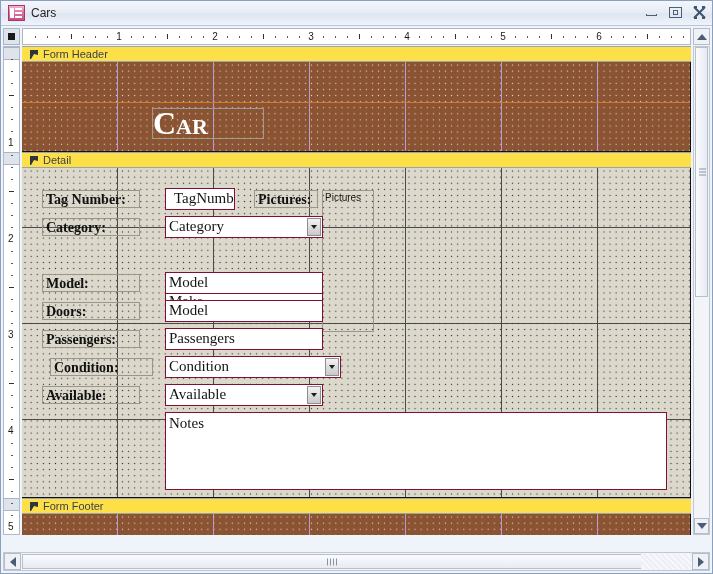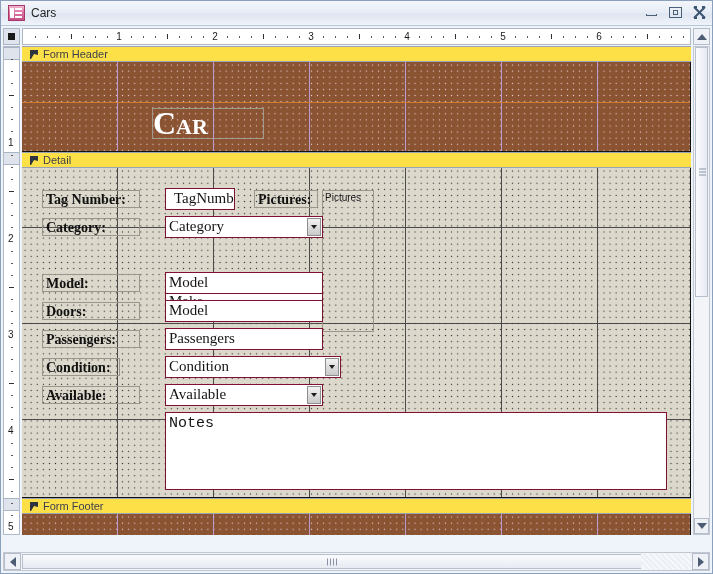--- a/index.html
+++ b/index.html
@@ -278,21 +278,21 @@
     padding-left: 2px;
     background: transparent;
     white-space: nowrap;
     overflow: hidden;
   }
   .notebox {
     position: absolute;
     background: #ffffff;
     border: 1px solid #7e1130;
     box-sizing: border-box;
-    font-family: Liberation Mono, monospace;
+    font-family: Liberation Serif, serif;
     font-size: 15px;
     color: #141414;
     line-height: 19px;
     padding: 1px 4px 0 3px;
     overflow: hidden;
   }
 
   
   .vscroll {
     position: absolute; left: 690px; top: 0;
@@ -551,21 +551,21 @@
 
         <div class="fld-label" style="left:20px; top:106px; width:98px; height:18px;">Model:</div>
         <div class="txtbox" style="left:143px; top:104px; width:158px; height:22px;">Model</div>
 
         <div class="fld-label" style="left:20px; top:134px; width:98px; height:18px;">Doors:</div>
         <div class="txtbox" style="left:143px; top:132px; width:158px; height:22px;">Model</div>
 
         <div class="fld-label" style="left:20px; top:162px; width:98px; height:18px;">Passengers:</div>
         <div class="txtbox" style="left:143px; top:160px; width:158px; height:22px;">Passengers</div>
 
-        <div class="fld-label" style="left:20px; top:190px; width:78px; height:18px;">Condition:</div>
+        <div class="fld-label" style="left:28px; top:190px; width:103px; height:18px;">Condition:</div>
         <div class="txtbox combo" style="left:143px; top:188px; width:176px; height:22px;">
           <span>Condition</span>
           <span class="combo-btn"></span>
         </div>
 
         <div class="fld-label" style="left:20px; top:218px; width:98px; height:18px;">Available:</div>
         <div class="txtbox combo" style="left:143px; top:216px; width:158px; height:22px;">
           <span>Available</span>
           <span class="combo-btn"></span>
         </div>

